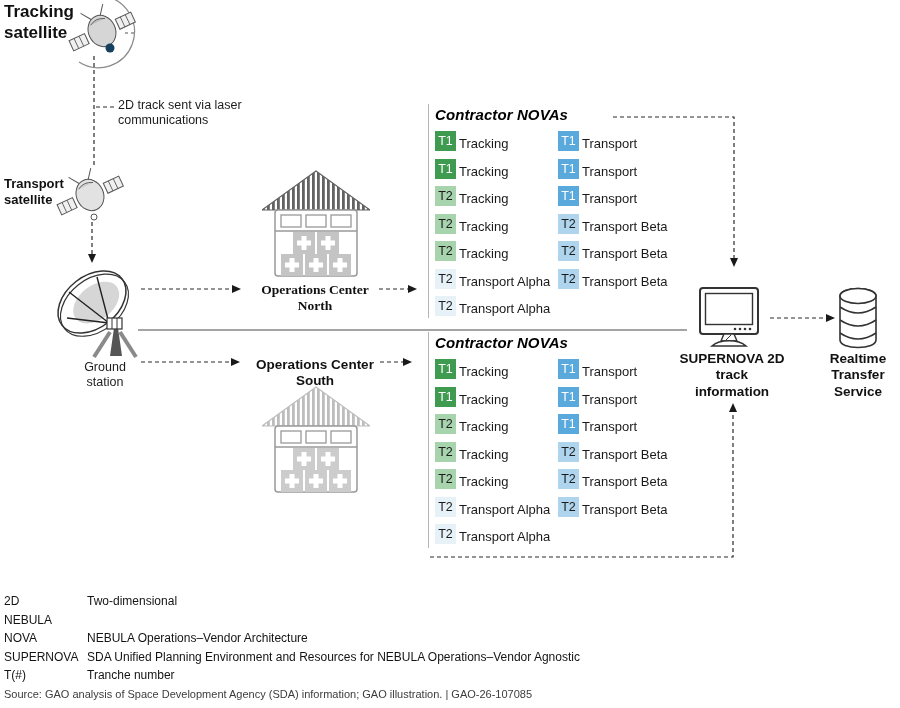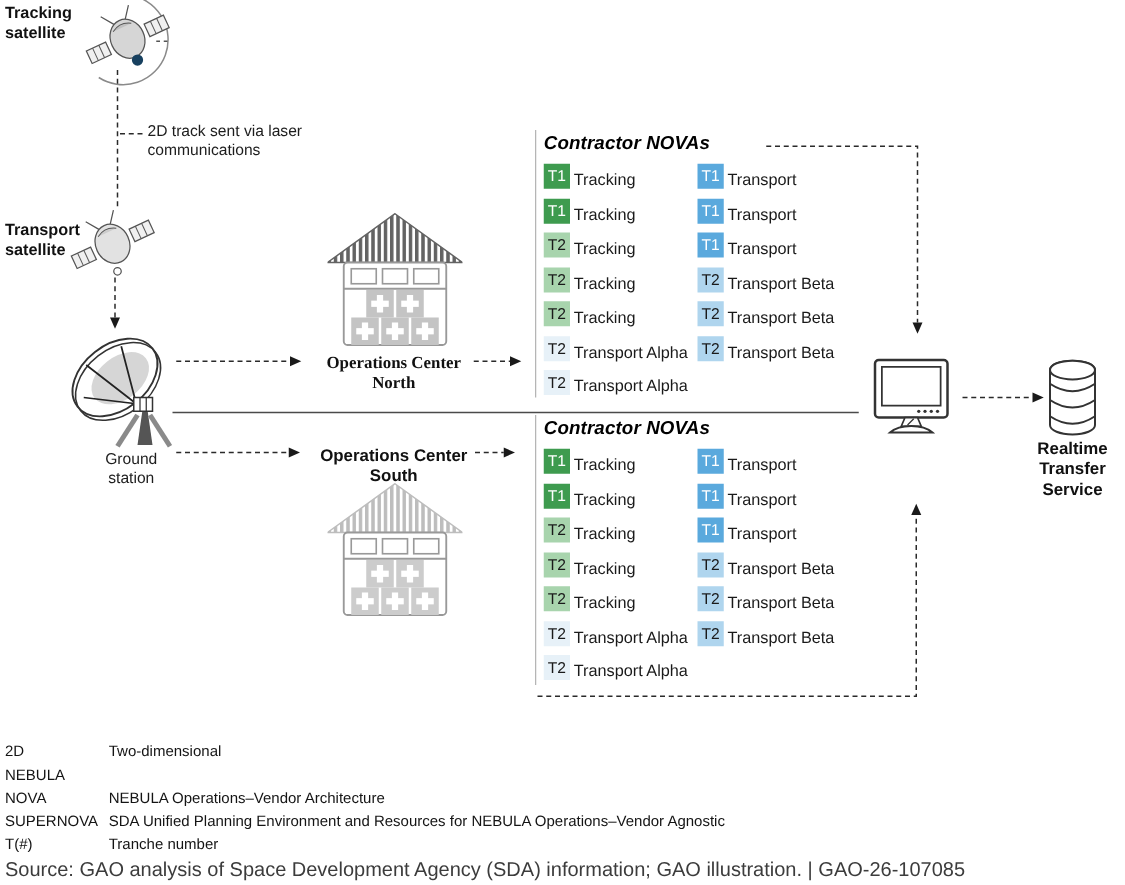--- a/index.html
+++ b/index.html
@@ -18,21 +18,21 @@
   .nova-col-left{width:123px;flex:0 0 123px;}
   .nova-col-right{flex:1;}
   .nova-row{display:flex;align-items:flex-end;height:20px;margin-bottom:7.5px;white-space:nowrap;}
   .badge{display:inline-block;width:21px;height:20px;line-height:20px;text-align:center;
          font-size:12.5px;margin-right:3px;flex:0 0 21px;}
   .nova-label{font-size:13px;color:#1a1a1a;}
   
   #legend{position:absolute;left:4px;top:592px;font-size:12px;line-height:18.6px;color:#141414;}
   .legend-row{display:flex;}
   .legend-term{width:83px;flex:0 0 83px;}
-  #source-line{position:absolute;left:4px;top:688px;font-size:16px;color:#3c3c3c;}
+  #source-line{position:absolute;left:4px;top:688px;font-size:11px;color:#3c3c3c;}
 </style>
 </head>
 <body>
 
 <div id="canvas">
 
   <svg class="abs" style="left:0;top:0;" width="900" height="708" viewBox="0 0 900 708">
 
     <path d="M103 -4 A 36 36 0 1 1 79 62" fill="none" stroke="#8a8a8a" stroke-width="1.2"></path>
 
@@ -193,26 +193,27 @@
   </svg>
 
   <svg class="abs" style="left:838px;top:287px;" width="40" height="62" viewBox="0 0 40 62">
     <path d="M2 9 C2 4.6 10 1.5 20 1.5 C30 1.5 38 4.6 38 9 L38 53 C38 57.4 30 60.5 20 60.5 C10 60.5 2 57.4 2 53 Z" fill="#fff" stroke="#333" stroke-width="1.6"></path>
     <ellipse cx="20" cy="9" rx="18" ry="7.5" fill="#fff" stroke="#333" stroke-width="1.6"></ellipse>
     <path d="M2 20 Q20 32 38 20" fill="none" stroke="#333" stroke-width="1.6"></path>
     <path d="M2 33 Q20 45 38 33" fill="none" stroke="#333" stroke-width="1.6"></path>
     <path d="M2 46 Q20 58 38 46" fill="none" stroke="#333" stroke-width="1.6"></path>
   </svg>
 
-  <div class="abs boldlab" style="left:4px;top:2px;width:72px;font-size:13px;">Tracking satellite</div>
+  <div class="abs boldlab" style="left:4px;top:2px;width:72px;font-size:17px;">Tracking satellite</div>
   <div class="abs note" style="left:118px;top:98px;width:172px;">2D track sent via laser communications</div>
   <div class="abs boldlab" style="left:4px;top:176px;width:72px;font-size:13px;">Transport satellite</div>
   <div class="abs note center" style="left:70px;top:360px;width:70px;">Ground station</div>
   <div class="abs boldlab center" style="left:250px;top:282px;width:130px;font-family:Liberation Serif, serif;">Operations Center North</div>
   <div class="abs boldlab center" style="left:250px;top:357px;width:130px;">Operations Center South</div>
+  <div class="abs boldlab center" style="left:677px;top:351px;width:110px;">SUPERNOVA 2D track information</div>
   <div class="abs boldlab center" style="left:826px;top:351px;width:64px;">Realtime Transfer Service</div>
 
   <div class="nova-box" style="left:428px;top:104px;height:214px;">
     <div class="nova-title">Contractor NOVAs</div>
     <div class="nova-cols">
       <div class="nova-col nova-col-left">
 
           <div class="nova-row">
             <span class="badge" style="background: rgb(62, 155, 79); color: rgb(255, 255, 255);">T1</span>
             <span class="nova-label">Tracking</span>

